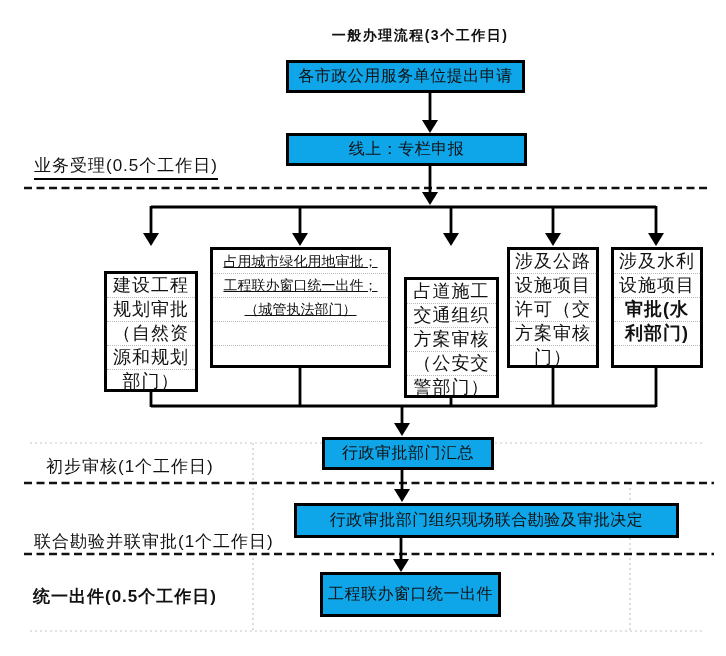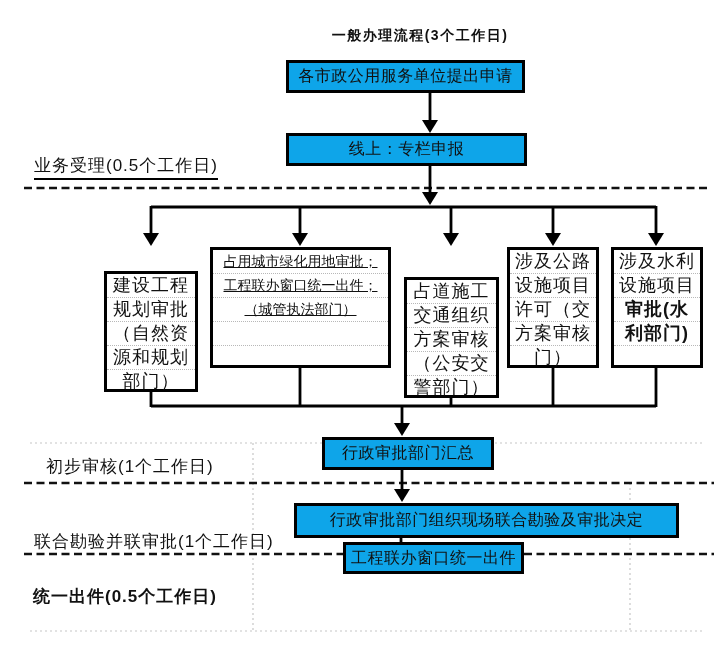--- a/index.html
+++ b/index.html
@@ -136,17 +136,17 @@
   </div>
 
   <div class="sbox" style="left:322px;top:437px;width:172px;height:33px;">
     <span>行政审批部门汇总</span>
   </div>
 
   <div class="sbox" style="left:294px;top:503px;width:385px;height:35px;">
     <span>行政审批部门组织现场联合勘验及审批决定</span>
   </div>
 
-  <div class="sbox" style="left:320px;top:542px;width:181px;height:32px;margin-left:23px;">
+  <div class="sbox" style="left:320px;top:572px;width:181px;height:45px;">
     <span>工程联办窗口统一出件</span>
   </div>
 
 </div>
 
 </body></html>

